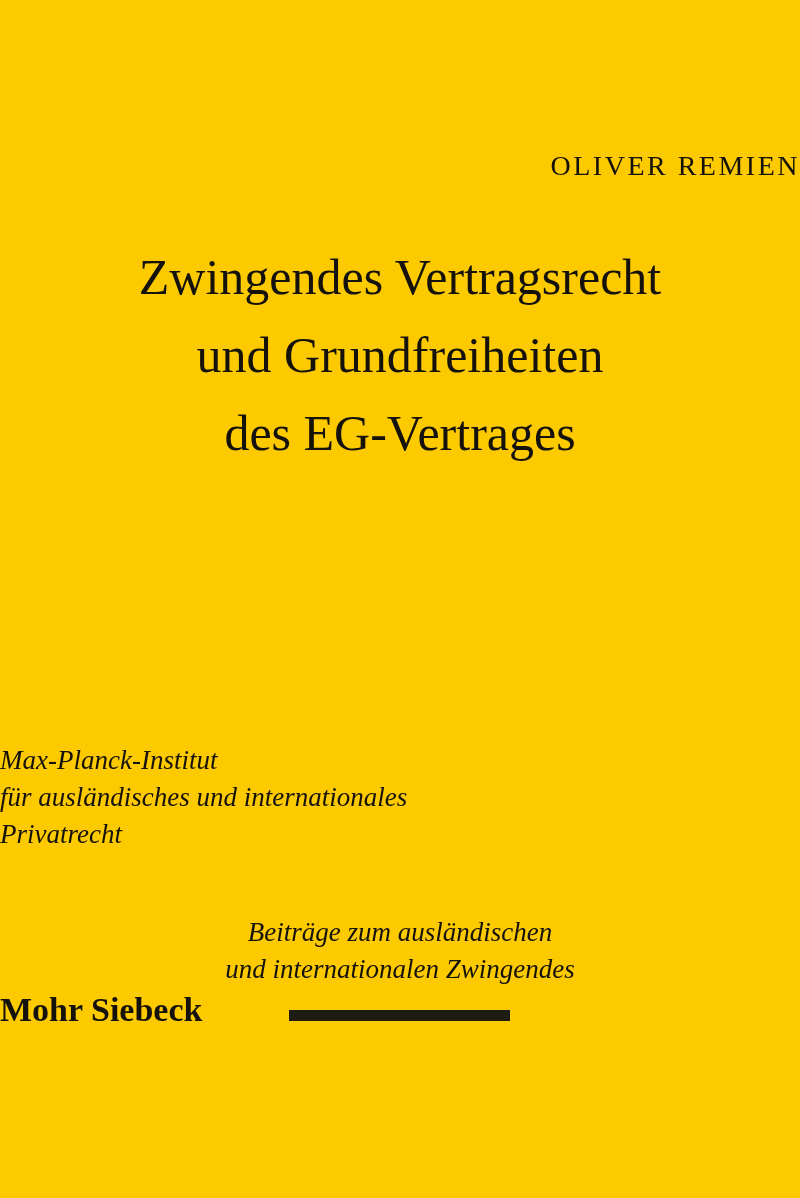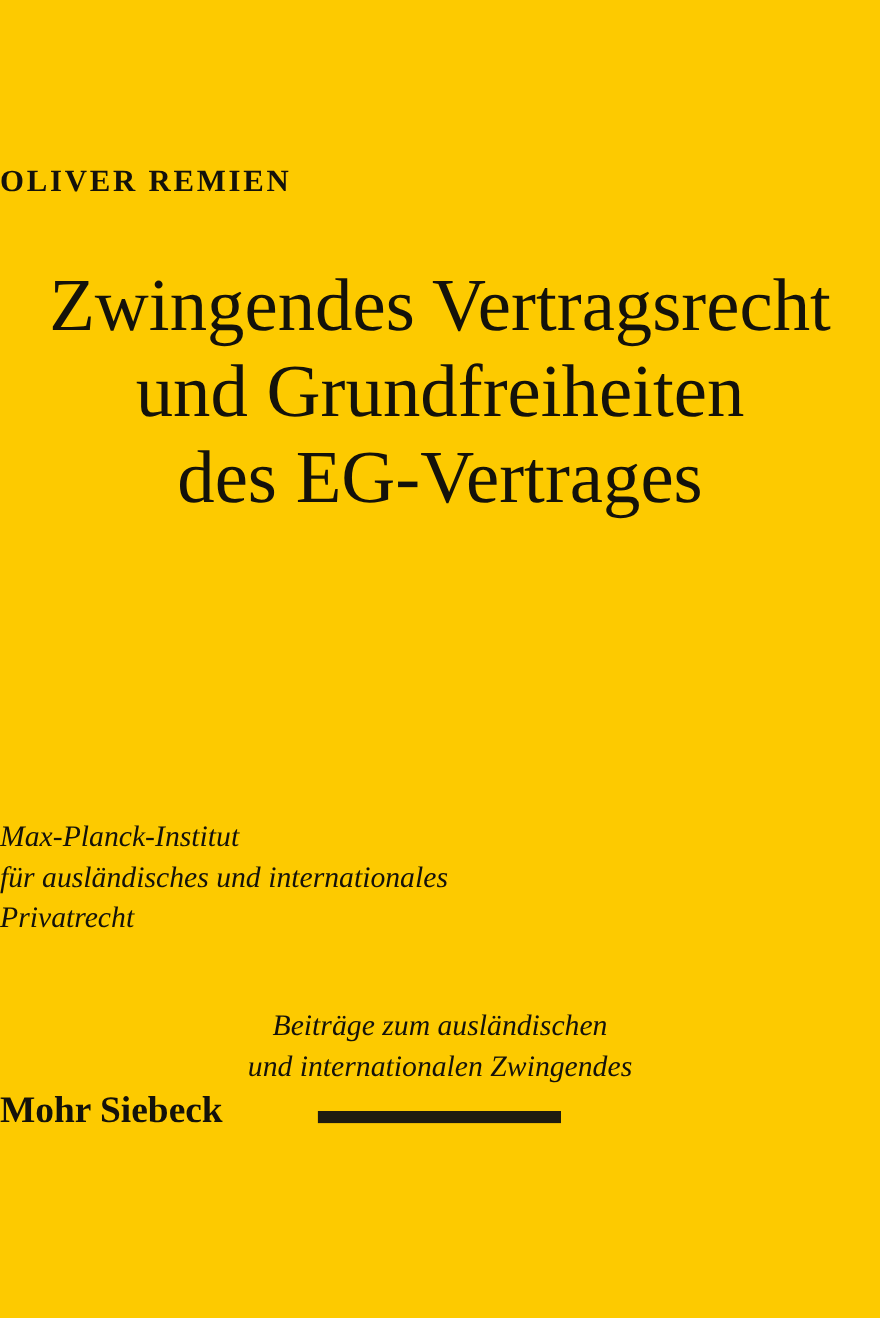--- a/index.html
+++ b/index.html
@@ -13,32 +13,32 @@
     background: #FDCA00; 
     color: #14120A;      
     font-family: "Liberation Serif", "DejaVu Serif", serif;
     overflow: hidden;
   }
   .author {
     position: absolute;
     top: 150px;
     left: 0;
     width: 100%;
-    text-align: left;
+    text-align: right;
     font-size: 28px;
-    font-weight: bold;
+    font-weight: normal;
     letter-spacing: 2.5px;
   }
   .title {
     position: absolute;
     top: 238px;
     left: 0;
     width: 100%;
     text-align: center;
-    font-size: 68px;
+    font-size: 50px;
     line-height: 78px;
     font-weight: normal;
     margin: 0;
   }
   .institute {
     position: absolute;
     top: 742px;
     left: 0;
     width: 100%;
     text-align: left;

